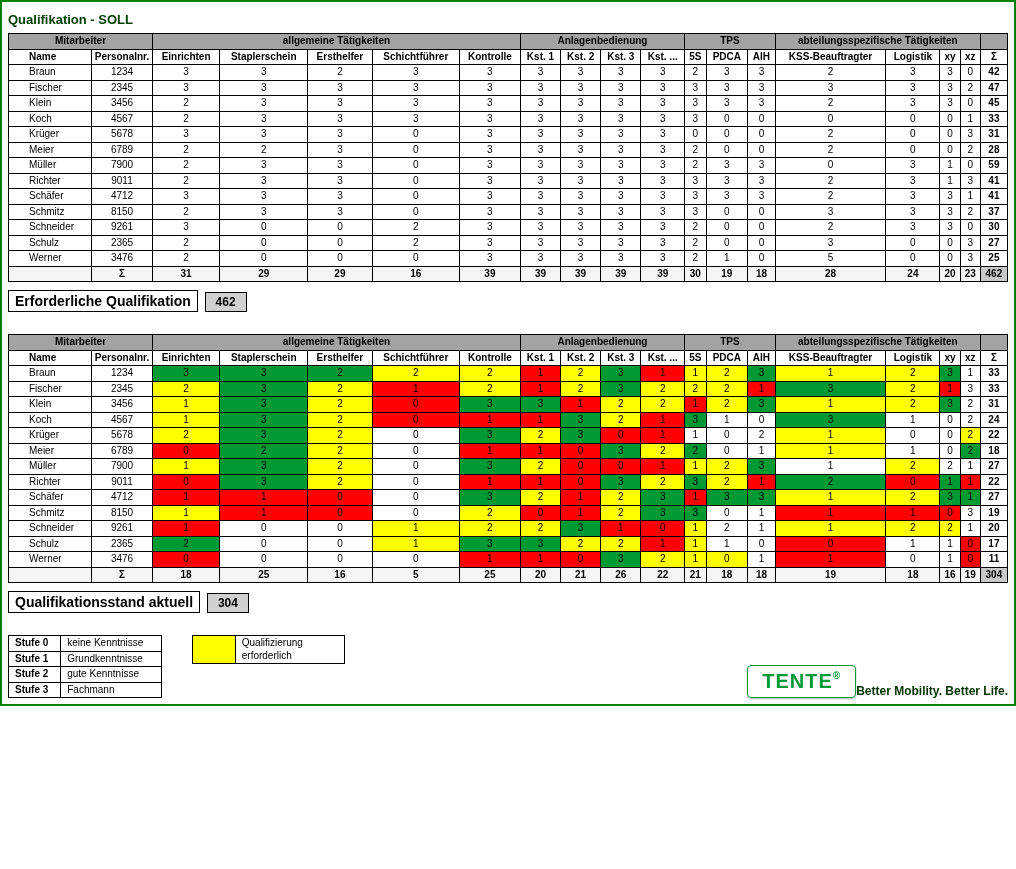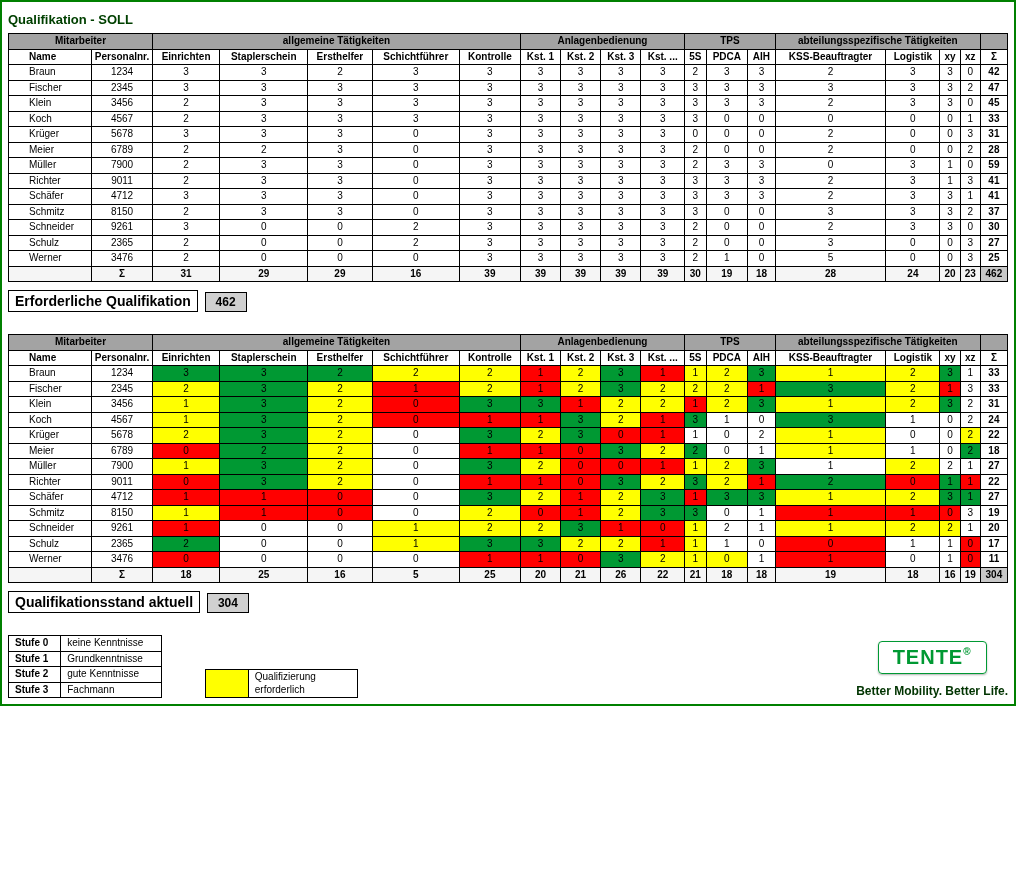--- a/index.html
+++ b/index.html
@@ -13,24 +13,24 @@
   .sum-row td{background:#f5f5f5;font-weight:bold}
   .sum-row td.total{background:#c8c8c8}
   .totalcol{font-weight:bold}
   .label-box{display:inline-block;border:1px solid #000;padding:2px 6px;font-weight:bold;font-size:14px}
   .value-box{display:inline-block;border:1px solid #000;padding:2px 10px;font-weight:bold;background:#d0d0d0;margin-left:4px;font-size:12px}
   .summary-row{margin:8px 0 22px 0}
   .c-green{background:#009933;color:#000}
   .c-yellow{background:#ffff00;color:#000}
   .c-red{background:#ff0000;color:#000}
   .legend-wrap{display:flex;align-items:flex-end;justify-content:space-between;margin-top:20px}
-  .legend-tables{display:flex;gap:43px;align-items:flex-end}
+  .legend-tables{display:flex;gap:30px;align-items:flex-start}
   .legend-tbl td{text-align:left;padding:1px 6px;font-size:10px}
   .legend-tbl td.sw{width:30px}
-  .footer-logo{display:flex;flex-direction:column;align-items:center}
+  .footer-logo{display:flex;align-items:flex-end}
   .tente-box{border:1px solid #009933;border-radius:4px;padding:4px 14px;color:#009933;font-weight:bold;font-size:20px;letter-spacing:1px;box-shadow:0 1px 2px rgba(0,0,0,.3);font-family:Arial,sans-serif}
   .tente-sup{font-size:10px;vertical-align:top}
   .tagline{font-weight:bold;font-size:12px;color:#003300;margin-top:10px}
 </style>
 </head>
 <body>
 
 <div class="page">
 
   <div class="section-title">Qualifikation - SOLL</div>

